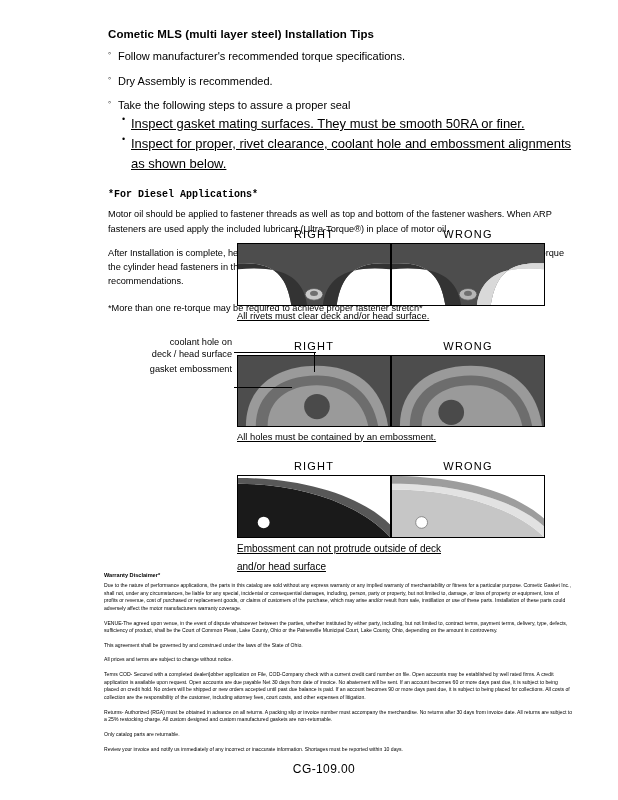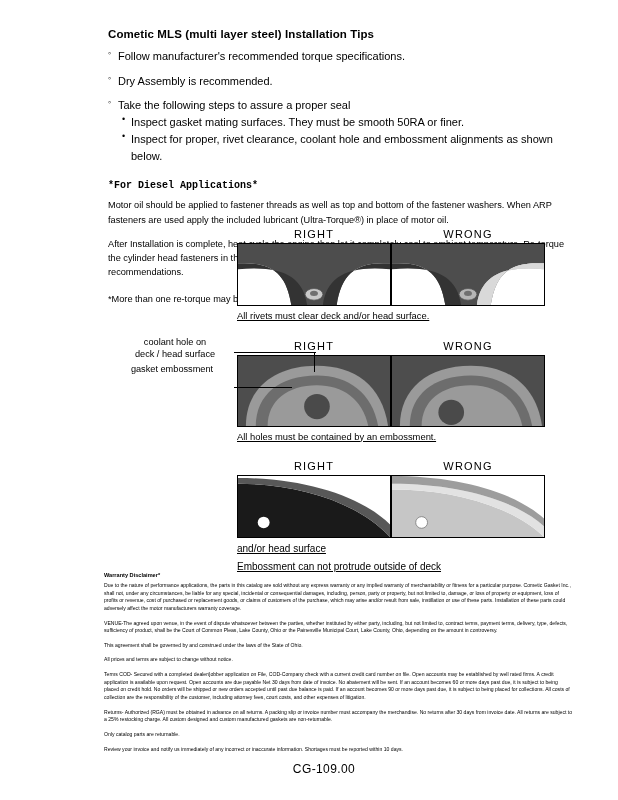--- a/index.html
+++ b/index.html
@@ -52,24 +52,25 @@
     left: 0;
     top: -1px;
     font-size: 9px;
   }
   ul.subbullets {
     list-style: none;
     margin: 0;
     padding: 0 0 0 14px;
   }
   ul.subbullets > li {
-    font-size: 11px;
+    font-size: 13px;
     line-height: 1.52;
     padding-left: 9px;
     position: relative;
+    text-decoration: underline;
   }
   ul.subbullets > li::before {
     content: "\2022";
     position: absolute;
     left: 0;
     top: -1px;
     font-size: 9px;
   }
   h2.subtitle {
     font-size: 10px;
@@ -121,21 +122,21 @@
     margin: 4px 0 0 0;
     line-height: 1.35;
     text-decoration: underline;
   }
   .caption.big { font-size: 10px; }
 
   
   .callout {
     position: absolute;
     font-size: 9.2px;
-    text-align: center;
+    text-align: right;
     line-height: 1.35;
   }
   .callout-line {
     position: absolute;
     background: #000;
     height: 1px;
   }
 
   
   .warranty {
@@ -269,22 +270,22 @@
           <svg viewBox="0 0 154 63" preserveAspectRatio="none">
             <rect x="0" y="0" width="154" height="63" fill="#ffffff"></rect>
             <path d="M0,14 C60,14 120,30 154,63 L0,63 Z" fill="#c6c6c6"></path>
             <path d="M0,14 C60,14 120,30 154,63 L154,52 C124,24 66,8 0,8 Z" fill="#e2e2e2"></path>
             <path d="M0,8 C66,8 124,24 154,52 L154,44 C124,16 66,0 0,0 Z" fill="#9d9d9d"></path>
             <circle cx="30" cy="48" r="6" fill="#ffffff" stroke="#777" stroke-width="0.8"></circle>
           </svg>
         </div>
       </div>
     </div>
+    <p class="caption big">Embossment can not protrude outside of deck</p>
     <p class="caption big">and/or head surface</p>
-    <p class="caption big">Embossment can not protrude outside of deck</p>
   </div>
 
   <div class="callout" style="left:118px; top:336px; width:114px;">
     <span>coolant hole on</span><br>
     <span>deck / head surface</span>
   </div>
   <div class="callout-line" style="left:234px; top:352px; width:82px;"></div>
   <div class="callout-line" style="left:314px; top:352px; width:1px; height:20px;"></div>
 
   <div class="callout" style="left:112px; top:363px; width:120px;">

